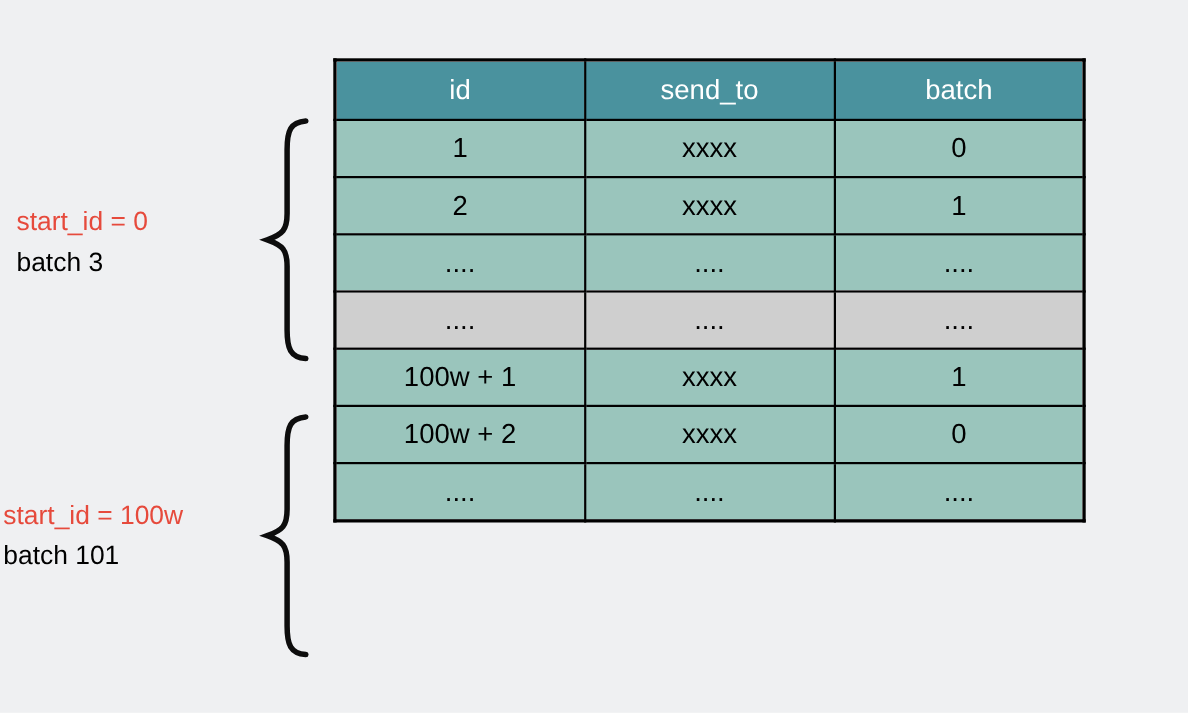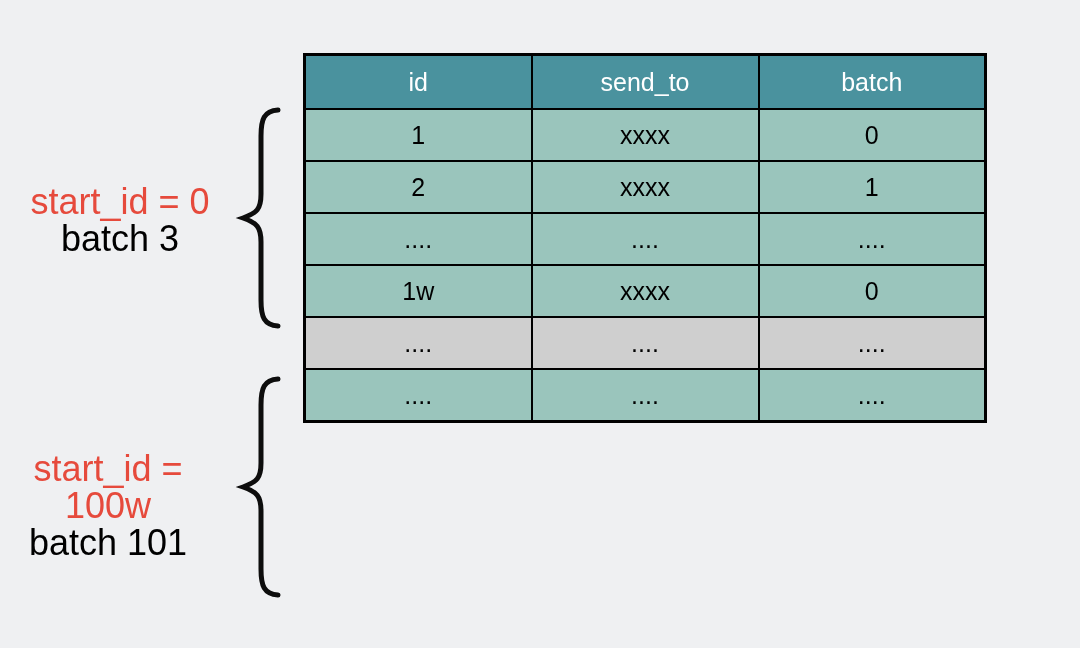--- a/index.html
+++ b/index.html
@@ -44,22 +44,21 @@
     height: 50px;
     background: #9ac5bc;
     color: #000000;
   }
   table.batch-table tr.separator td {
     background: #cfcfcf;
   }
   .annotation {
     position: absolute;
     width: 210px;
-    text-align: center;
-    font-size: 36px;
+    font-size: 24px;
     line-height: 37px;
     color: #000000;
   }
   .annotation .start-id {
     color: #e64a3c;
   }
   .annotation-batch1 { left: 15px; top: 183px; }
   .annotation-batch101 { left: 3px; top: 450px; }
   .brace {
     position: absolute;
@@ -109,29 +108,34 @@
       <tr>
         <td>2</td>
         <td>xxxx</td>
         <td>1</td>
       </tr>
       <tr>
         <td>....</td>
         <td>....</td>
         <td>....</td>
       </tr>
-      <tr>
-        <td>1w</td>
-        <td>xxxx</td>
-        <td>0</td>
-      </tr>
       <tr class="separator">
         <td>....</td>
         <td>....</td>
         <td>....</td>
+      </tr>
+      <tr>
+        <td>100w + 1</td>
+        <td>xxxx</td>
+        <td>1</td>
+      </tr>
+      <tr>
+        <td>100w + 2</td>
+        <td>xxxx</td>
+        <td>0</td>
       </tr>
       <tr>
         <td>....</td>
         <td>....</td>
         <td>....</td>
       </tr>
     </tbody>
   </table>
 
 </div>

